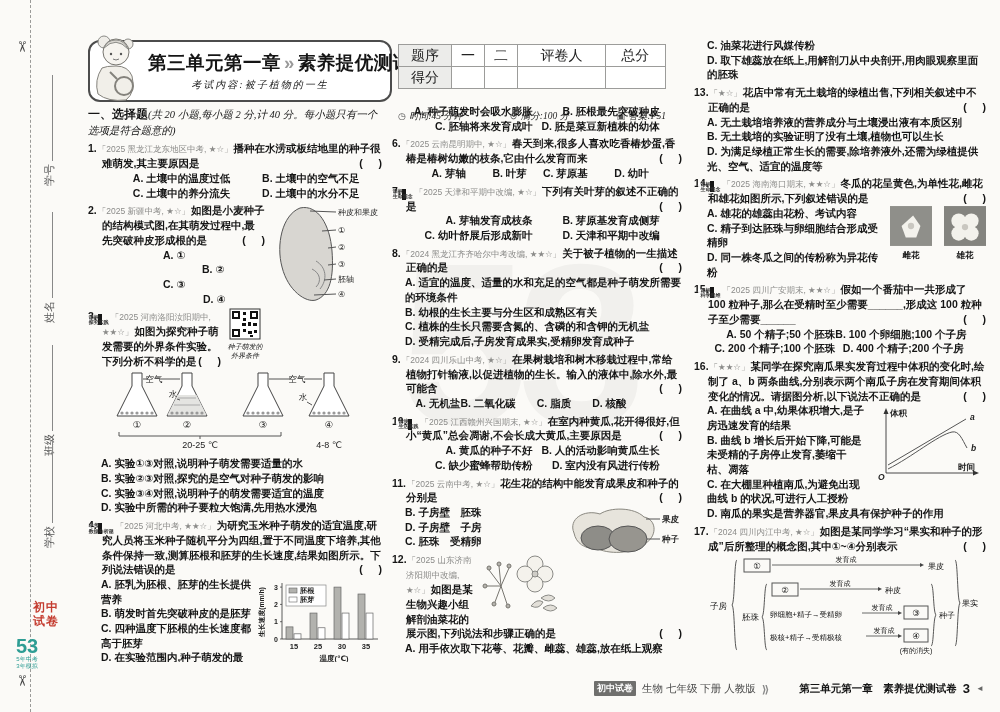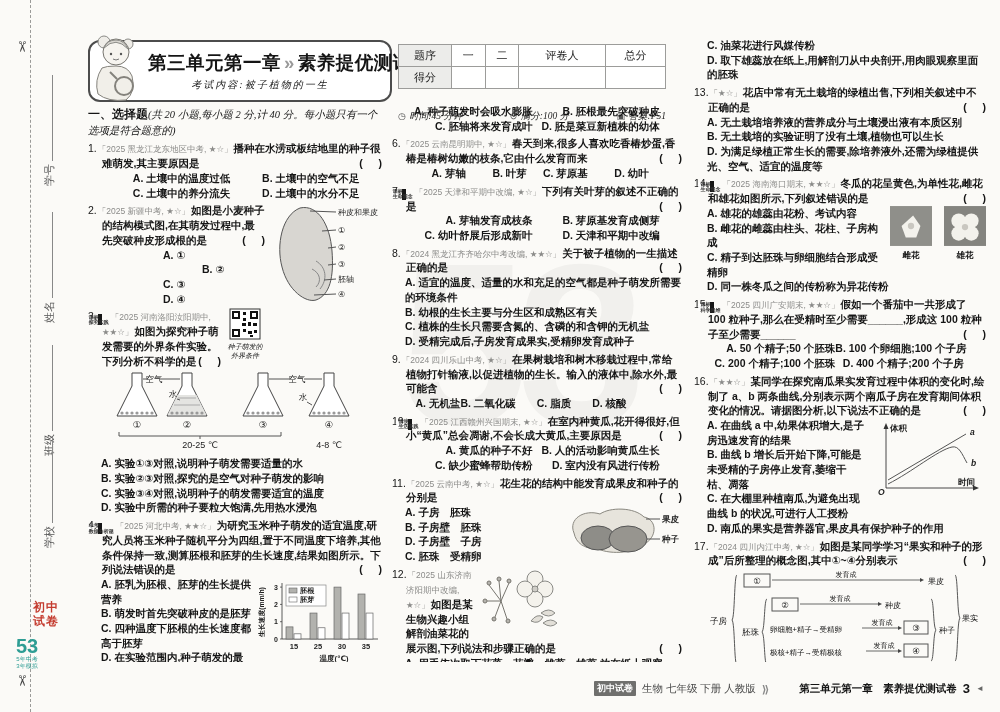--- a/index.html
+++ b/index.html
@@ -25,42 +25,42 @@
           border:2px solid #4c4c4c;border-radius:12px;}
   .mascot{position:absolute;left:-6px;top:-14px;}
   .h-title{margin:8px 0 0 58px;font-size:18.5px;font-weight:800;letter-spacing:.5px;white-space:nowrap;}
   .h-sep{color:#9a9a9a;font-weight:800;margin:0 3px;}
   .h-sub{margin-top:3px;text-align:center;font-size:10px;font-style:italic;letter-spacing:2px;
          font-family:"Liberation Serif","DejaVu Serif",serif;color:#222;padding-left:40px;}
 
   
   .score{position:absolute;left:398px;top:44px;width:268px;}
   .score table{border-collapse:collapse;width:100%;background:#fff;}
-  .score td{border:1px solid #9c9c9a;height:19px;text-align:center;font-size:11px;color:#222;}
+  .score td{border:1px solid #9c9c9a;height:19px;text-align:center;font-size:14px;color:#222;}
   .score td.shade{background:#eceteb;background:#ececea;width:50px;}
   .score-meta{display:flex;justify-content:space-between;margin-top:21px;font-size:9.5px;
               font-style:italic;font-family:Liberation Serif, serif;color:#222;text-align:right;}
   .score-meta .ic{font-style:normal;font-size:9px;color:#555;margin-right:1px;}
 
   
   .wm{position:absolute;left:400px;top:230px;font-size:230px;font-weight:800;color:rgba(60,60,60,.05);
       line-height:1;letter-spacing:-10px;pointer-events:none;}
 
   
   .col{position:absolute;font-size:10.5px;line-height:1.4;overflow:hidden;}
   #col1{left:88px;top:106px;width:294px;height:556px;}
   #col2{left:392px;top:104px;width:290px;height:558px;}
   #col3{left:694px;top:38px;width:292px;height:624px;}
 
   .sec{margin-bottom:3px;}
   .sec b{font-size:12px;}
   .sec i{font-family:"Liberation Serif","DejaVu Serif",serif;}
   .q{margin-bottom:3px;}
   .q-stem{margin:0;font-weight:700;text-indent:-14px;padding-left:14px;}
-  .q-num{font-weight:400;margin-right:1px;}
+  .q-num{font-weight:700;margin-right:1px;}
   .q-src{font-weight:400;color:#8b8b89;font-size:8.5px;margin-right:1px;}
   .q-br{float:right;font-weight:700;}
   .opts{margin-left:13px;font-weight:700;}
   .opts .opt{display:block;}
   .opts.grid2 .opt,.opts.grid4 .opt{display:inline-block;vertical-align:top;text-align:right;}
   .opts.grid2 .opt{min-width:46%;}
   .opts.grid4 .opt{min-width:22%;}
   .badge{display:inline-flex;align-items:center;margin-right:2px;transform:translateY(2px);}
   .b-new{background:#161616;color:#fff;font-size:8px;font-weight:700;padding:0 2px;line-height:11px;}
   .b-lines{display:inline-flex;flex-direction:column;margin-left:1px;line-height:1.05;}
@@ -178,21 +178,21 @@
       <line x1="58" y1="45" x2="66" y2="44" stroke="#555"></line>
               <text x="68" y="47">②</text>
       <line x1="58" y1="62" x2="66" y2="61" stroke="#555"></line>
               <text x="68" y="64">③</text>
       <line x1="54" y1="77" x2="66" y2="76" stroke="#555"></line>
               <text x="68" y="79">胚轴</text>
       <line x1="44" y1="92" x2="66" y2="91" stroke="#555"></line>
               <text x="68" y="94">④</text>
     </svg></div>
           <p class="q-stem"><span class="q-num">2.</span><span class="q-src">「2025 新疆中考, ★☆」</span><span class="q-text">如图是小麦种子的结构模式图,在其萌发过程中,最先突破种皮形成根的是</span><span class="q-br">(  )</span></p>
-          <div class="opts grid2"><span class="opt" style="min-width: 30%;">A. ①</span><span class="opt" style="min-width: 30%; padding-left: 39px;">B. ②</span><span class="opt" style="min-width: 30%;">C. ③</span><span class="opt" style="min-width: 30%;">D. ④</span></div>
+          <div class="opts grid2"><span class="opt" style="min-width: 30%;">A. ①</span><span class="opt" style="min-width: 30%; padding-left: 39px;">B. ②</span><span class="opt" style="min-width: 30%;">C. ③</span><span class="opt" style="min-width: 30%; margin-left: 40px;">D. ④</span></div>
         </div>
       </div>
       <div class="q">
         <div class="q-body">
           <div class="qrbox"><svg width="30" height="30" viewBox="0 0 30 30">
       <rect width="30" height="30" fill="#fff" stroke="#333" stroke-width="1"></rect>
       <rect x="2" y="2" width="8" height="8" fill="#111"></rect>
               <rect x="4" y="4" width="4" height="4" fill="#fff"></rect>
       <rect x="20" y="2" width="8" height="8" fill="#111"></rect>
               <rect x="22" y="4" width="4" height="4" fill="#fff"></rect>
@@ -387,21 +387,20 @@
           <div class="opts rows">
             <div class="fig-r"><svg width="116" height="58" viewBox="0 0 116 58" font-size="8.5" fill="#222">
       <path d="M8 28 C2 14 18 4 34 9 C44 2 68 2 78 12 C90 14 92 30 80 38 C70 48 46 50 32 44 C18 44 10 38 8 28 Z" fill="#e7e4dc" stroke="#8a8880"></path>
       <ellipse cx="32" cy="33" rx="17" ry="12" fill="#8e8d88" stroke="#555"></ellipse>
       <ellipse cx="62" cy="34" rx="19" ry="13" fill="#97958f" stroke="#555"></ellipse>
       <line x1="80" y1="14" x2="94" y2="14" stroke="#555"></line>
                 <text x="96" y="17">果皮</text>
       <line x1="81" y1="34" x2="94" y2="34" stroke="#555"></line>
                 <text x="96" y="37">种子</text>
     </svg></div>
-            <div class="opt">A. 子房　胚珠</div>
             <div class="opt">B. 子房壁　胚珠</div>
             <div class="opt">D. 子房壁　子房</div>
             <div class="opt">C. 胚珠　受精卵</div>
           </div>
         </div>
       </div>
       <div class="q">
         <div class="q-body">
           <div class="fig-r"><svg width="82" height="66" viewBox="0 0 82 66">
       <g stroke="#8a8a86" fill="#f4f2ec">
@@ -482,21 +481,20 @@
                   <circle cx="14" cy="14" r="7" fill="#f3f2ec"></circle>
                   <circle cx="26" cy="14" r="7" fill="#f3f2ec"></circle>
                   <circle cx="14" cy="26" r="7" fill="#f3f2ec"></circle>
                   <circle cx="26" cy="26" r="7" fill="#f3f2ec"></circle>
                   <circle cx="20" cy="20" r="3" fill="#c9c7c0"></circle>
                 </svg>
         <div>雄花</div>
       </div>
             </div>
             <div class="opt">A. 雄花的雄蕊由花粉、考试内容</div>
-            <div class="opt">B. 雌花的雌蕊由柱头、花柱、子房构成</div>
             <div class="opt">C. 精子到达胚珠与卵细胞结合形成受精卵</div>
             <div class="opt">D. 同一株冬瓜之间的传粉称为异花传粉</div>
           </div>
         </div>
       </div>
       <div class="q">
         <div class="q-body">
           <p class="q-stem"><span class="q-num">15.</span><span class="badge">
               <span class="b-new">新</span>
               <span class="b-lines">

